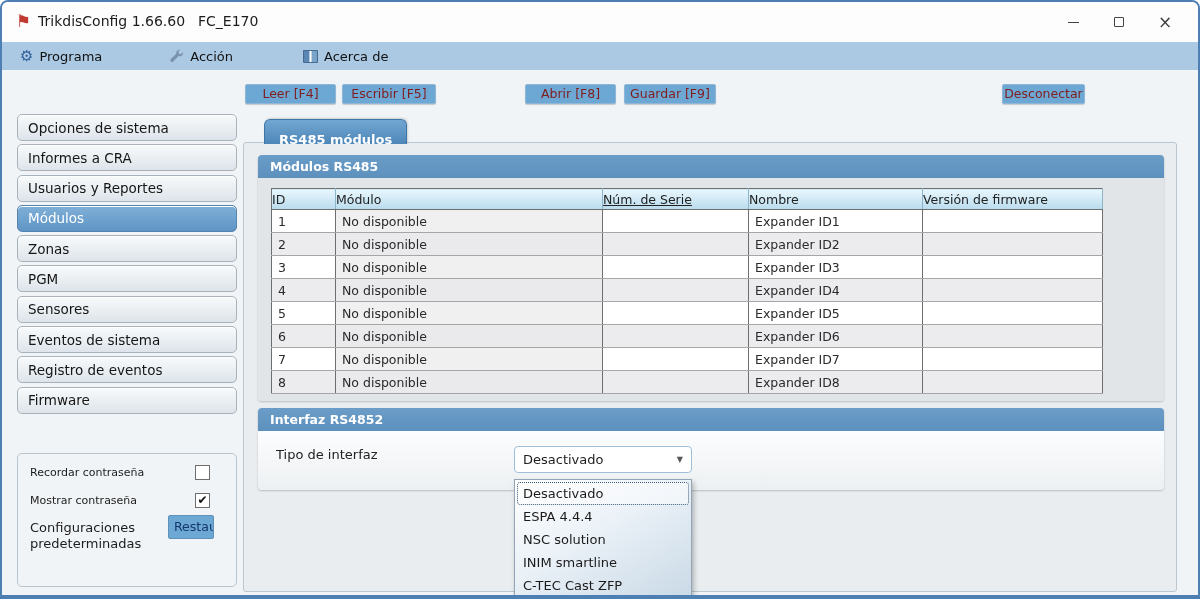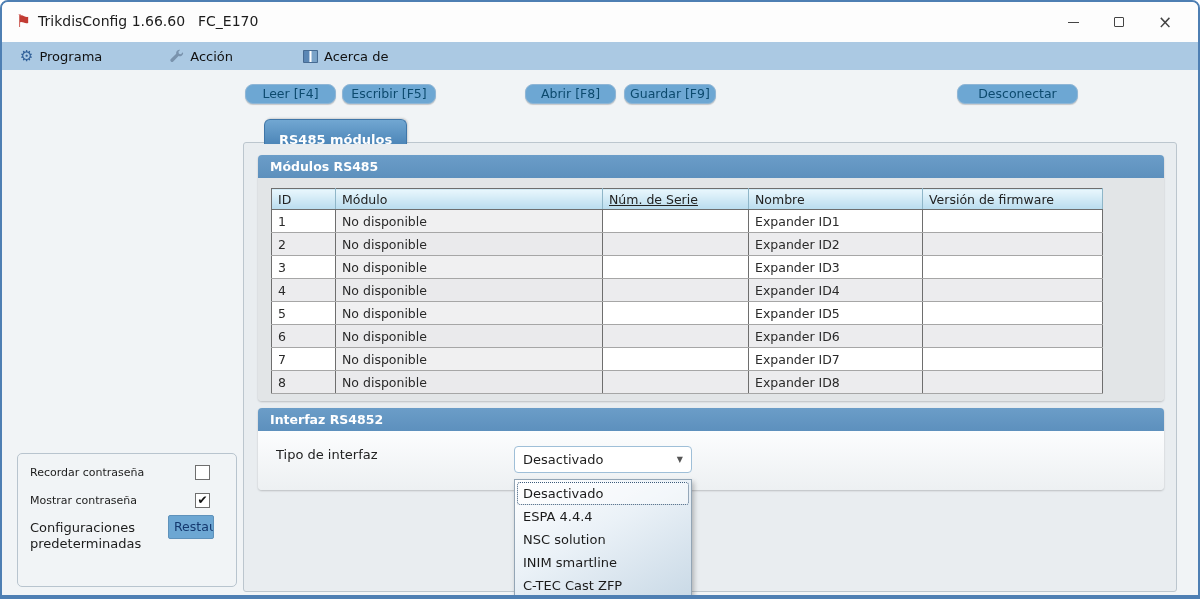--- a/index.html
+++ b/index.html
@@ -26,27 +26,27 @@
   .menu-item { display:flex; align-items:center; gap:6px; font-size:13px; color:#111;
                padding:0 10px; height:100%; cursor:default; }
   .menu-item .mi-ico { display:flex; align-items:center; }
   .mi-programa { margin-left:8px; }
   .mi-accion   { margin-left:48px; }
   .mi-acerca   { margin-left:50px; }
   .gear-glyph { font-size:15px; color:#2f5f98; }
 
   
   .tbtn { position:absolute; top:82px; height:20px; background:#6da7d3; border:1px solid #8fb6d6;
-          border-radius:8px; color:#0c4a6e; font-size:12.5px; text-align:center; line-height:18px;
+          border-radius:2px; color:#7f1d1d; font-size:12.5px; text-align:center; line-height:18px;
           box-shadow:0 1px 1px rgba(0,0,0,.18); cursor:default; }
   .btn-leer      { left:243px; width:91px; }
   .btn-escribir  { left:340px; width:94px; }
   .btn-abrir     { left:523px; width:91px; }
   .btn-guardar   { left:622px; width:92px; }
-  .btn-desconect { left:955px; width:121px; }
+  .btn-desconect { left:1000px; width:83px; }
 
   
   .sidebar { position:absolute; left:15px; top:112px; width:220px; }
   .side-btn { height:27px; margin-bottom:3.3px; border:1px solid #a8b2ba; border-radius:5px;
               background:linear-gradient(#f8fafb,#dde4ea); font-size:13.5px; color:#161616;
               display:flex; align-items:center; padding-left:10px; cursor:default;
               box-shadow:inset 0 1px 0 #fff; }
   .side-btn.selected { background:linear-gradient(#7fb0d8,#5f94c4); color:#fff; border-color:#55830/; border-color:#5584ad; }
 
   
@@ -78,21 +78,21 @@
   .group-modulos { top:12px; height:246px; }
   .group-modulos .group-bd { height:223px; background:#e2e5e7; border-radius:0 0 4px 4px; position:relative; }
   .group-interfaz { top:265px; height:82px; }
   .group-interfaz .group-bd { height:59px; background:linear-gradient(#fcfdfe,#edf0f2);
                               border-radius:0 0 4px 4px; position:relative; }
 
   
   table.mods { position:absolute; left:13px; top:10px; border-collapse:collapse; background:#fff;
                font-size:12.5px; color:#2a2a2a; border:1px solid #6e6e6e; }
   table.mods th { background:linear-gradient(#e9f7fd,#b9dcee); font-weight:normal; text-align:left;
-                  height:21px; padding:0 6px; border-right:1px solid #8fb6c8; border-bottom:1px solid #6e6e6e;
+                  height:21px; padding:0 0; border-right:1px solid #8fb6c8; border-bottom:1px solid #6e6e6e;
                   font-size:12.5px; color:#222; }
   table.mods td { height:23px; padding:0 6px; border-right:1px solid #6e6e6e; border-bottom:1px solid #a6a6a6; }
   table.mods tr:nth-child(even) td { background:#ececee; }
   table.mods td.c-mod { background:#f0f0f1; }
   table.mods tr:nth-child(even) td.c-mod { background:#eaeaec; }
   .w-id{width:64px;} .w-mod{width:267px;} .w-ser{width:146px;text-decoration:underline;} .w-nom{width:174px;} .w-fw{width:180px;}
 
   
   .field-label { position:absolute; left:18px; top:16px; font-size:13px; color:#222; }
 
@@ -155,20 +155,32 @@
         <span>Acerca de</span>
       </div>
     </div>
 
   <div class="tbtn btn-leer">Leer [F4]</div>
   <div class="tbtn btn-escribir">Escribir [F5]</div>
   <div class="tbtn btn-abrir">Abrir [F8]</div>
   <div class="tbtn btn-guardar">Guardar [F9]</div>
   <div class="tbtn btn-desconect">Desconectar</div>
 
+  <div class="sidebar" id="sidebar">
+      <div class="side-btn">Opciones de sistema</div>
+      <div class="side-btn">Informes a CRA</div>
+      <div class="side-btn">Usuarios y Reportes</div>
+      <div class="side-btn selected">Módulos</div>
+      <div class="side-btn">Zonas</div>
+      <div class="side-btn">PGM</div>
+      <div class="side-btn">Sensores</div>
+      <div class="side-btn">Eventos de sistema</div>
+      <div class="side-btn">Registro de eventos</div>
+      <div class="side-btn">Firmware</div>
+    </div>
 
   <div class="options-box">
     <div class="opt-row opt-row1">Recordar contraseña</div>
     <div class="checkbox cb1" id="cb-remember"></div>
     <div class="opt-row opt-row2">Mostrar contraseña</div>
     <div class="checkbox cb2" id="cb-show">✔</div>
     <div class="opt-label-2line">Configuraciones predeterminadas</div>
     <div class="restore-btn">Restaur.</div>
   </div>
 

